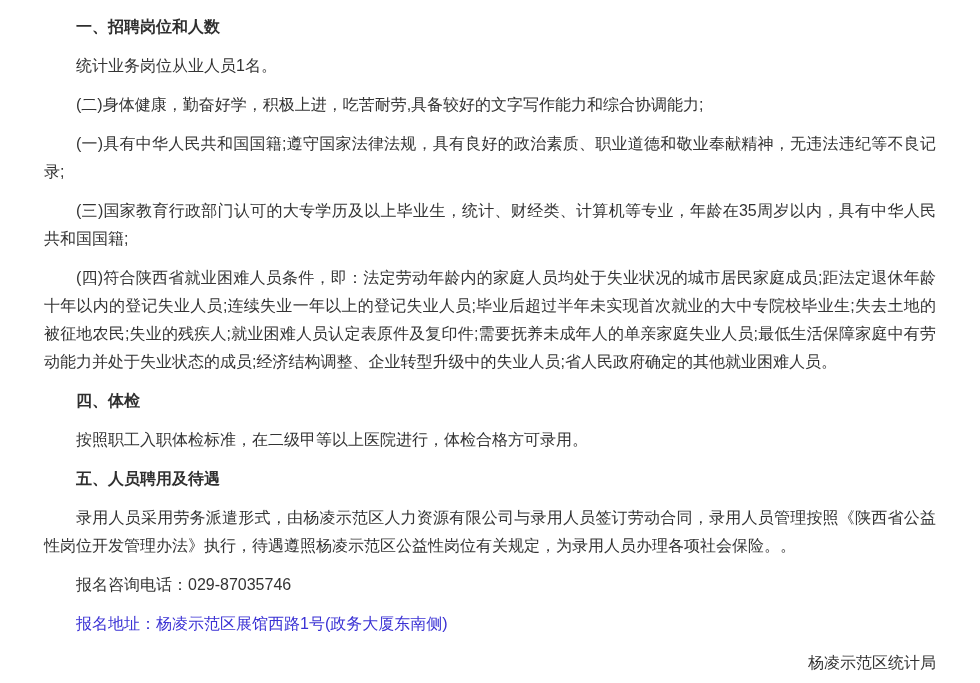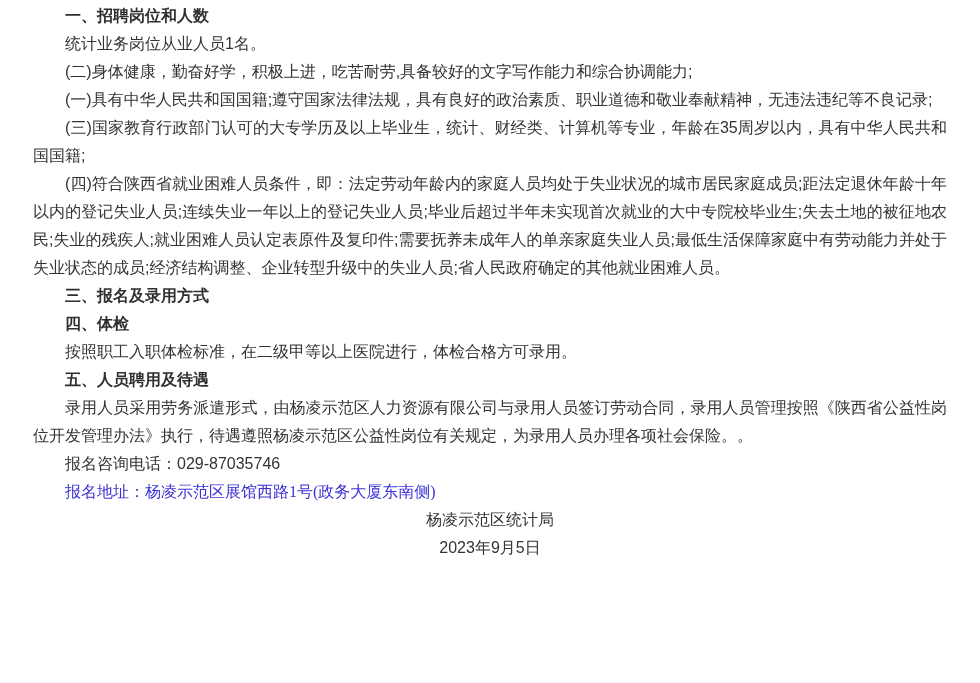--- a/index.html
+++ b/index.html
@@ -19,60 +19,58 @@
     height: 683px;
     padding: 2px 33px 0 33px;
     font-family: "Liberation Sans", "DejaVu Sans", sans-serif;
     font-size: 16px;
     line-height: 28px;
     color: #333333;
     text-align: justify;
     background: #ffffff;
   }
   .page p {
-    margin: 0;
+    margin: 11px;
     text-indent: 2em;
   }
   .heading {
     font-weight: bold;
     color: #2f2f2f;
   }
   .red-text {
     color: #e23b38;
   }
   .blue-link {
     color: #3a31d4;
     cursor: pointer;
   }
   .address-line {
     margin-top: 4px;
-    font-family: Liberation Serif, serif;
   }
   .signature-line {
     margin-top: 8px;
   }
   .align-right {
-    text-align: center;
+    text-align: right;
     text-indent: 0 !important;
   }
 </style>
 </head>
 <body>
 
 <div class="page">
 
   <p class="heading">一、招聘岗位和人数</p>
   <p>统计业务岗位从业人员1名。</p>
 
   <p>(二)身体健康，勤奋好学，积极上进，吃苦耐劳,具备较好的文字写作能力和综合协调能力;</p>
   <p>(一)具有中华人民共和国国籍;遵守国家法律法规，具有良好的政治素质、职业道德和敬业奉献精神，无违法违纪等不良记录;</p>
   <p>(三)国家教育行政部门认可的大专学历及以上毕业生，统计、财经类、计算机等专业，年龄在35周岁以内，具有中华人民共和国国籍;</p>
   <p>(四)符合陕西省就业困难人员条件，即：法定劳动年龄内的家庭人员均处于失业状况的城市居民家庭成员;距法定退休年龄十年以内的登记失业人员;连续失业一年以上的登记失业人员;毕业后超过半年未实现首次就业的大中专院校毕业生;失去土地的被征地农民;失业的残疾人;就业困难人员认定表原件及复印件;需要抚养未成年人的单亲家庭失业人员;最低生活保障家庭中有劳动能力并处于失业状态的成员;经济结构调整、企业转型升级中的失业人员;省人民政府确定的其他就业困难人员。</p>
 
-  <p class="heading">三、报名及录用方式</p>
 
   <p class="heading">四、体检</p>
   <p>按照职工入职体检标准，在二级甲等以上医院进行，体检合格方可录用。</p>
 
   <p class="heading">五、人员聘用及待遇</p>
   <p>录用人员采用劳务派遣形式，由杨凌示范区人力资源有限公司与录用人员签订劳动合同，录用人员管理按照《陕西省公益性岗位开发管理办法》执行，待遇遵照杨凌示范区公益性岗位有关规定，为录用人员办理各项社会保险。。</p>
 
   <p>报名咨询电话：029-87035746</p>
   <p class="blue-link address-line">报名地址：杨凌示范区展馆西路1号(政务大厦东南侧)</p>
 

